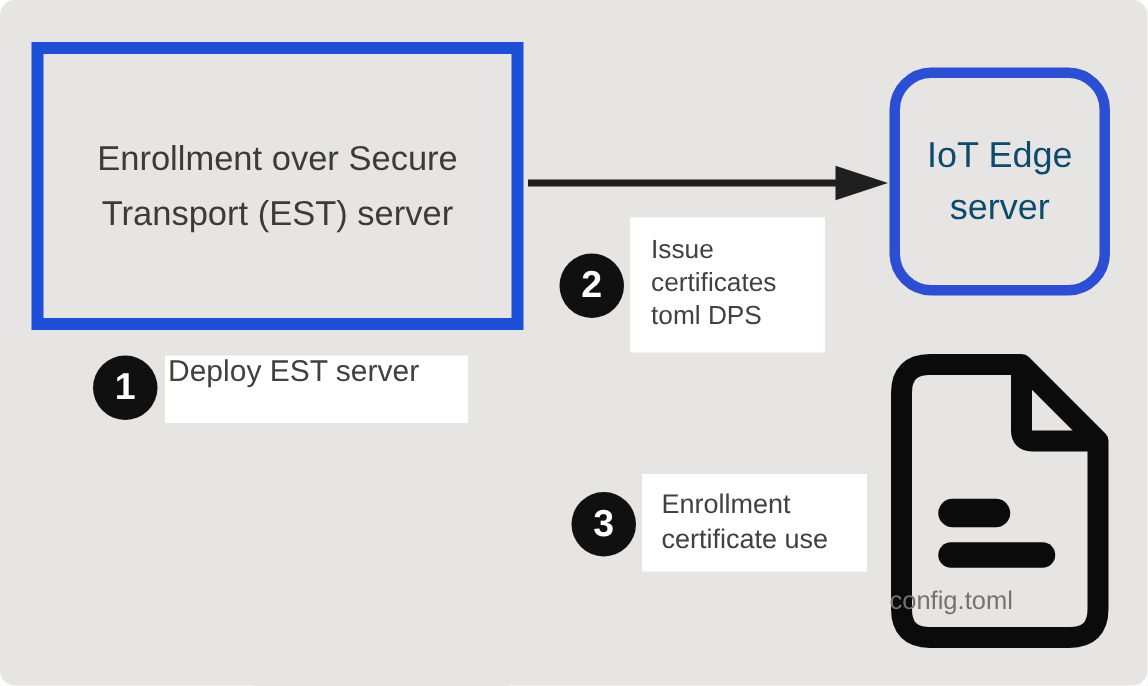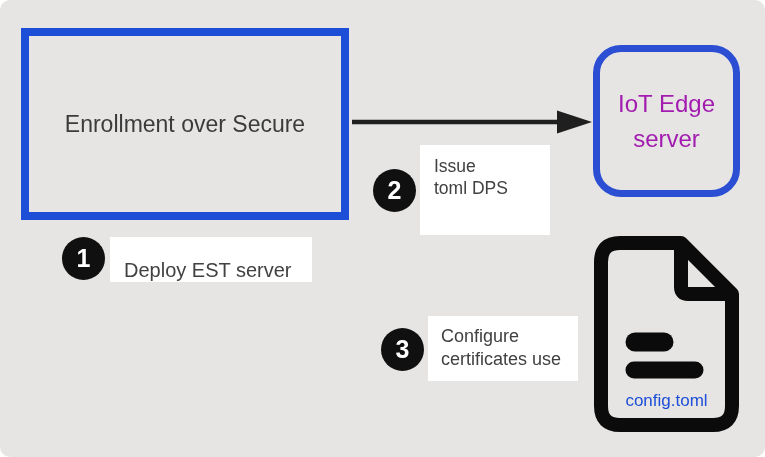--- a/index.html
+++ b/index.html
@@ -17,54 +17,55 @@
   .est-text{color:#3b3b3b;font-size:23px;line-height:37px;text-align:center;}
   .est-text span{display:block;}
   
   .arrow{position:absolute;left:350px;top:100px;width:244px;height:44px;}
   
   .iot-box{
     position:absolute;left:593px;top:45px;width:147px;height:152px;
     border:7px solid #2b4ed3;border-radius:28px;box-sizing:border-box;
     display:flex;align-items:center;justify-content:center;
   }
-  .iot-text{color:#a21caf;font-size:24px;line-height:35px;text-align:center;}
+  .iot-text{color:#0c4a6e;font-size:24px;line-height:35px;text-align:center;}
   .iot-text span{display:block;}
   
   .badge{
     position:absolute;width:43px;height:43px;border-radius:50%;
     background:#101010;color:#ffffff;
     display:flex;align-items:center;justify-content:center;
     font-size:25px;font-weight:bold;
   }
   .b1{left:62px;top:237px;}
   .b2{left:373px;top:169px;}
   .b3{left:381px;top:328px;}
   
   .label{position:absolute;background:#ffffff;color:#414141;box-sizing:border-box;}
   .label span{display:block;}
-  .l1{left:110px;top:237px;width:202px;height:45px;display:flex;align-items:flex-end;padding-left:14px;font-size:20px;}
+  .l1{left:110px;top:237px;width:202px;height:45px;display:flex;align-items:flex-start;padding-left:2px;font-size:20px;}
   .l2{left:420px;top:145px;width:130px;height:90px;font-size:17.5px;line-height:22px;padding:10px 0 0 14px;}
   .l3{left:428px;top:316px;width:150px;height:65px;font-size:18px;line-height:23px;padding:9px 0 0 13px;}
   
   .doc{position:absolute;left:593px;top:235px;width:147px;height:198px;}
   .doc svg{display:block;width:147px;height:198px;}
   .doc-label{
     position:absolute;left:0;right:0;bottom:22px;
-    text-align:center;font-size:17px;color:#1d4ed8;
+    text-align:left;font-size:17px;color:#737373;
   }
 </style>
 </head>
 <body>
 
 <div class="stage">
 
   <div class="est-box">
     <div class="est-text">
       <span>Enrollment over Secure</span>
+      <span>Transport (EST) server</span>
     </div>
   </div>
 
   <svg class="arrow" viewBox="0 0 244 44" aria-hidden="true">
     <line x1="2" y1="22" x2="212" y2="22" stroke="#1f1f1f" stroke-width="4.6"></line>
     <polygon points="242,22 207,10.5 207,33.5" fill="#1f1f1f"></polygon>
   </svg>
 
   <div class="iot-box">
     <div class="iot-text">
@@ -78,29 +79,30 @@
   </div>
   <div class="label l1">
     <span>Deploy EST server</span>
   </div>
 
   <div class="badge b2">
     <span>2</span>
   </div>
   <div class="label l2">
     <span>Issue</span>
+    <span>certificates</span>
     <span>toml DPS</span>
   </div>
 
   <div class="badge b3">
     <span>3</span>
   </div>
   <div class="label l3">
-    <span>Configure</span>
-    <span>certificates use</span>
+    <span>Enrollment</span>
+    <span>certificate use</span>
   </div>
 
   <div class="doc">
     <svg viewBox="0 0 147 198" aria-hidden="true">
       <path d="M88 8 H27 Q8 8 8 27 V171 Q8 190 27 190 H120 Q139 190 139 171 V59 Z" fill="none" stroke="#0b0b0b" stroke-width="14" stroke-linejoin="round"></path>
       <path d="M88 10 V52 Q88 59 95 59 H137" fill="none" stroke="#0b0b0b" stroke-width="14" stroke-linejoin="round"></path>
       <line x1="42" y1="107" x2="71" y2="107" stroke="#0b0b0b" stroke-width="19" stroke-linecap="round"></line>
       <line x1="41" y1="135" x2="102" y2="135" stroke="#0b0b0b" stroke-width="17" stroke-linecap="round"></line>
     </svg>
     <div class="doc-label">config.toml</div>

